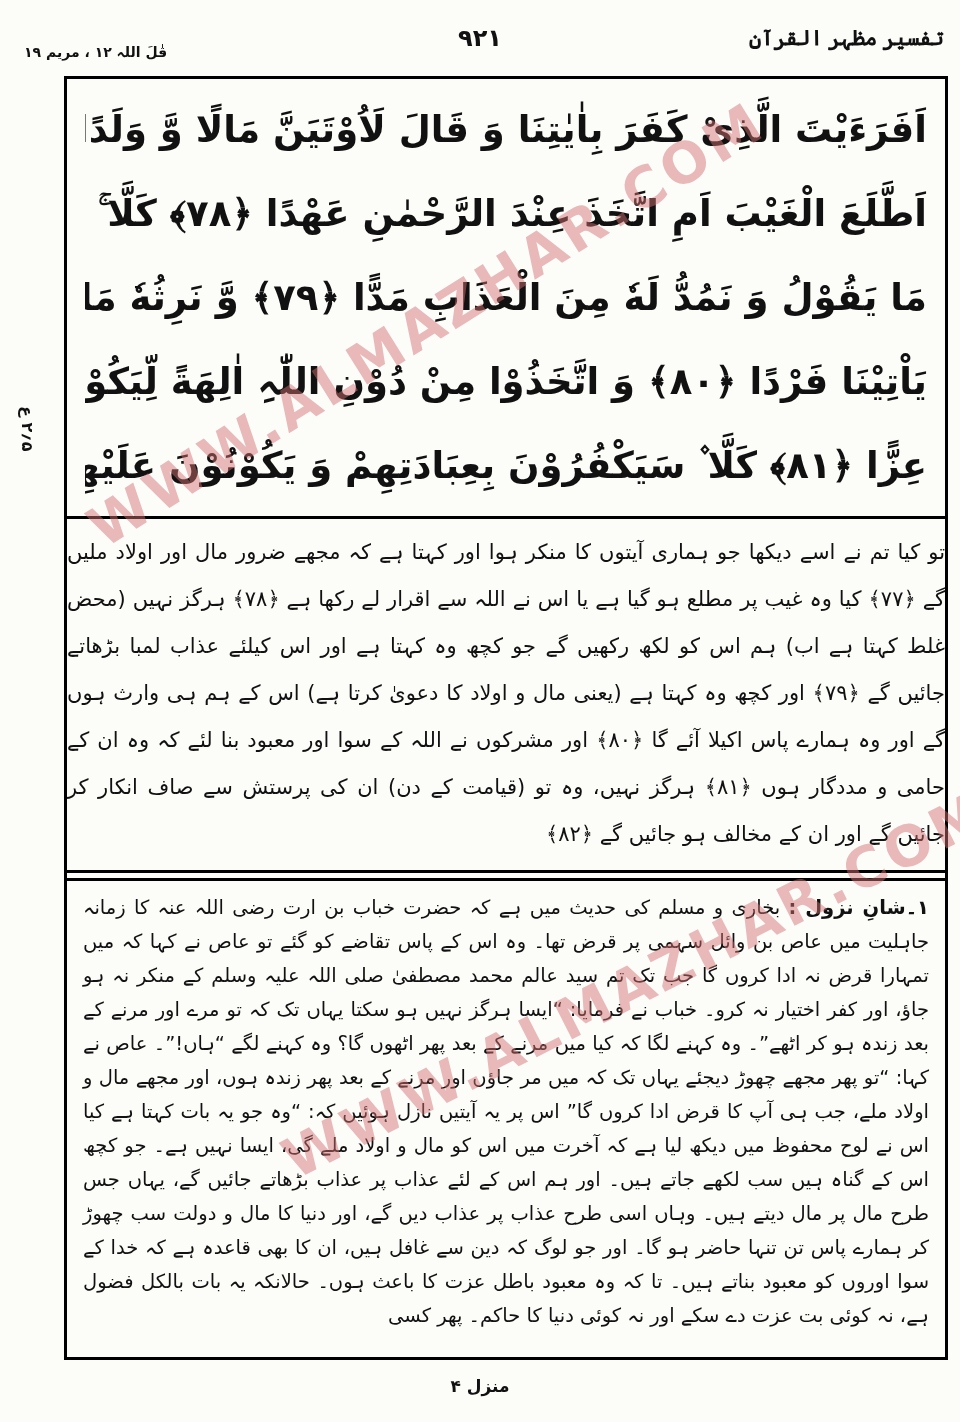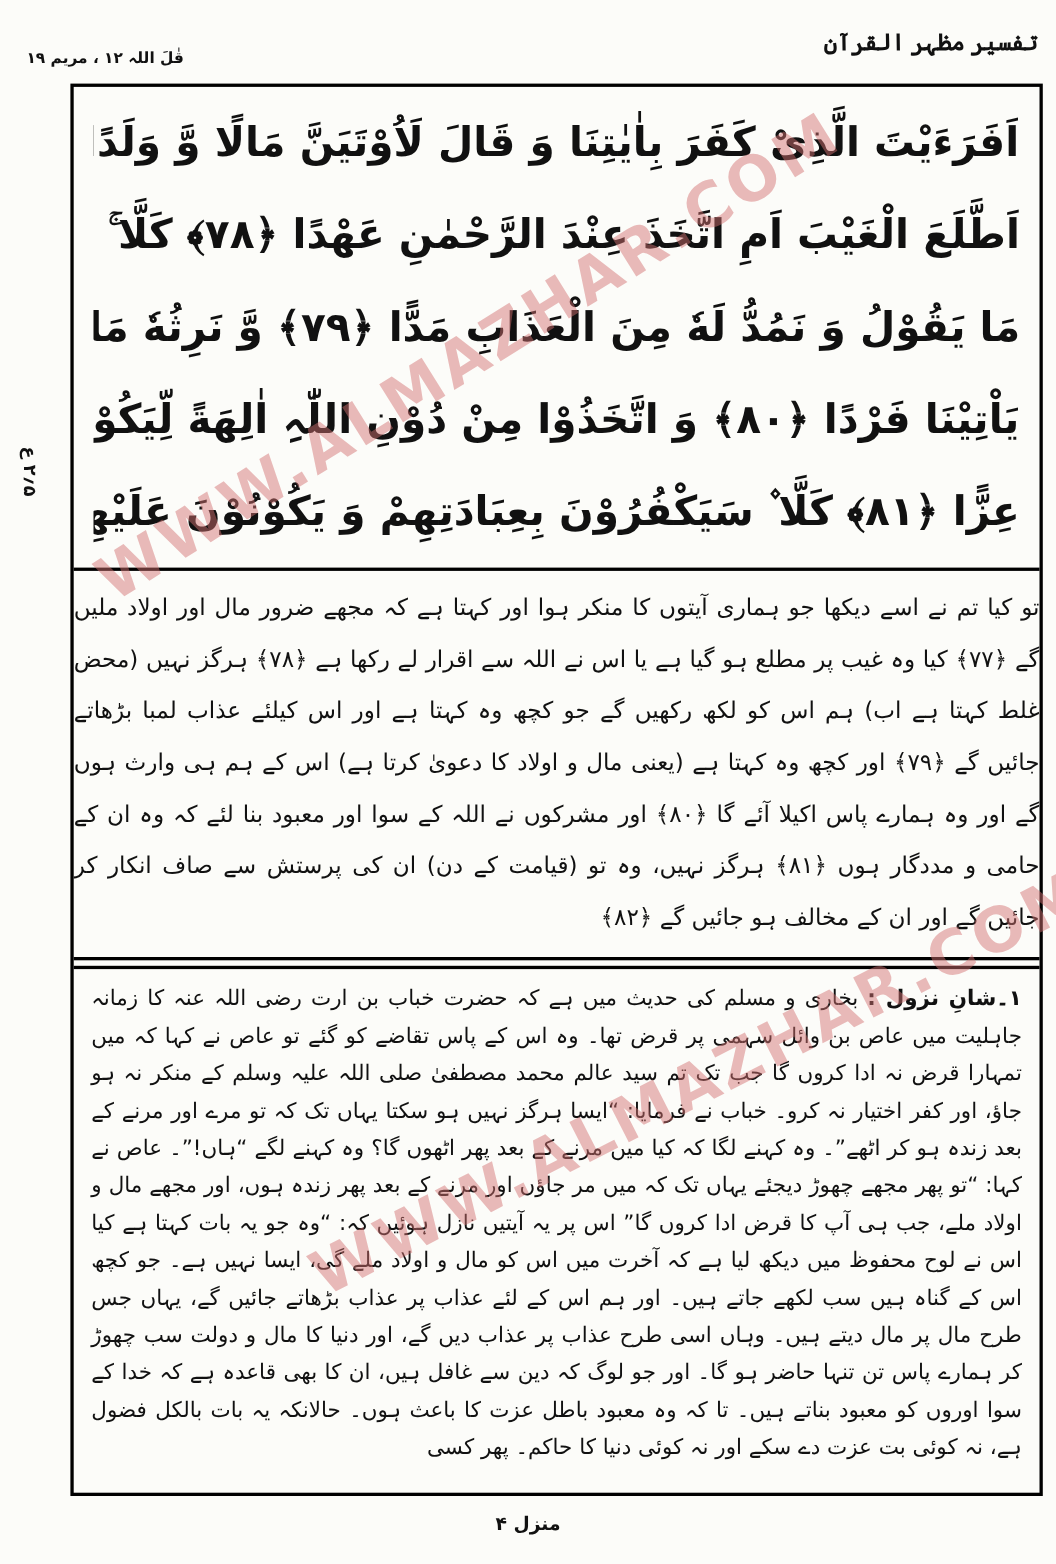--- a/index.html
+++ b/index.html
@@ -73,20 +73,21 @@
   }
   .wm-top{left:34px;top:292px;transform:rotate(-32deg);}
   .wm-bottom{left:244px;top:952px;transform:rotate(-27deg);}
 </style>
 </head>
 <body>
 
 <div class="page">
 
   <div class="hdr-title">تفسیر مظہر القرآن</div>
+  <div class="hdr-page">۹۲۱</div>
   <div class="hdr-marker">قٰلَ اللہ ۱۲ ، مریم ۱۹</div>
 
   <div class="margin-note">۵؍۲ ع</div>
 
   <div class="frame">
 
     <div class="quran-box">
       <div class="quran-line">اَفَرَءَیْتَ الَّذِیْ کَفَرَ بِاٰیٰتِنَا وَ قَالَ لَاُوْتَیَنَّ مَالًا وَّ وَلَدًا ﴿۷۷﴾</div>
       <div class="quran-line">اَطَّلَعَ الْغَیْبَ اَمِ اتَّخَذَ عِنْدَ الرَّحْمٰنِ عَهْدًا ﴿۷۸﴾ کَلَّا ۚ سَنَکْتُبُ</div>
       <div class="quran-line">مَا یَقُوْلُ وَ نَمُدُّ لَهٗ مِنَ الْعَذَابِ مَدًّا ﴿۷۹﴾ وَّ نَرِثُهٗ مَا یَقُوْلُ وَ</div>

